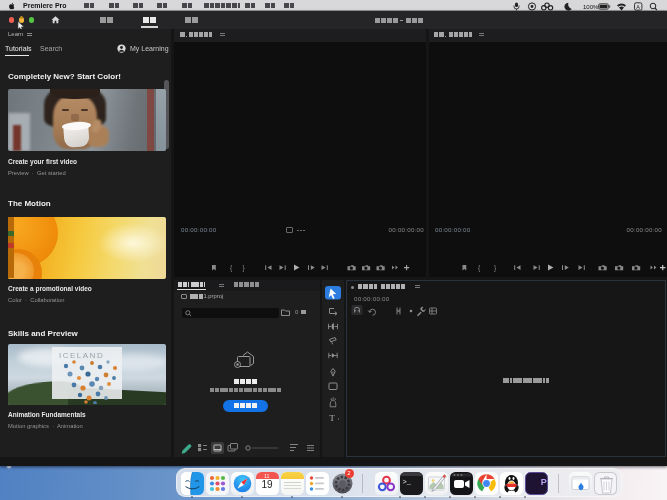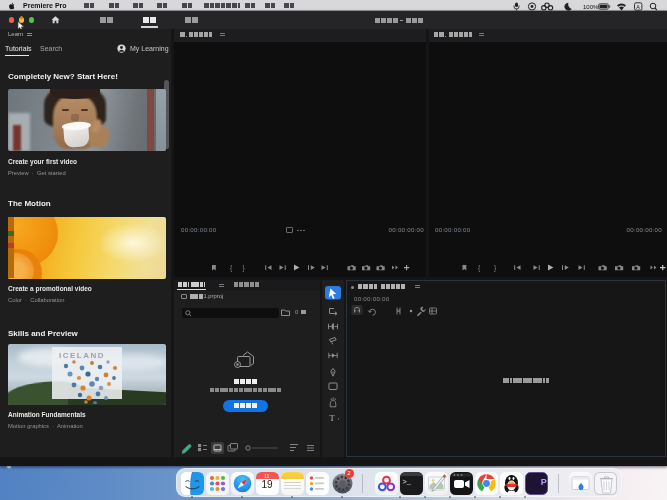--- a/index.html
+++ b/index.html
@@ -86,21 +86,21 @@
 <div class="abs" style="left:27px;top:4px;width:5px;height:1px;background:#8a8a8a;box-shadow:0 2px 0 #8a8a8a"></div>
 <div class="abs" style="left:5px;top:15.5px;font-size:7px;color:#ececec">Tutorials</div>
 <div class="abs" style="left:5px;top:25.5px;width:24px;height:1.5px;background:#e8e8e8"></div>
 <div class="abs" style="left:40px;top:15.5px;font-size:7px;color:#a8a8a8">Search</div>
 <svg class="abs" style="left:117px;top:14.5px" width="9" height="9" viewBox="0 0 12 12">
           <circle cx="6" cy="6" r="5.5" fill="#d8d8d8"></circle>
           <circle cx="6" cy="4.6" r="1.9" fill="#1e1e1e"></circle>
           <path d="M2.4 10.4a3.8 3.8 0 0 1 7.2 0z" fill="#1e1e1e"></path>
         </svg>
 <div class="abs" style="left:130px;top:15.5px;font-size:7px;color:#c8c8c8">My Learning</div>
-<div class="abs" style="left:8px;top:43px;font-size:8px;font-weight:bold;color:#f0f0f0;letter-spacing:0">Completely New? Start Here!</div>
+<div class="abs" style="left:8px;top:43px;font-size:8px;font-weight:bold;color:#f0f0f0;letter-spacing:0">Completely New? Start Color!</div>
 <div class="abs" style="left:8px;top:59.5px;width:158px;height:62px;border-radius:2px;overflow:hidden;background:linear-gradient(100deg,#6e767c 0%,#7e868c 30%,#8e969c 55%,#6e7478 78%,#5e6468 100%)">
  <div class="abs" style="left:0px;top:24px;width:22px;height:38px;background:#b5bbbf;opacity:.8;filter:blur(1.5px)"></div>
  <div class="abs" style="left:5px;top:36px;width:8px;height:26px;background:#74362c;filter:blur(1.2px)"></div>
  <div class="abs" style="left:139px;top:0;width:7px;height:62px;background:#84423a;opacity:.85;filter:blur(.7px)"></div>
  <div class="abs" style="left:148px;top:0;width:18px;height:62px;background:linear-gradient(180deg,#96a2a8,#86929a);filter:blur(.5px)"></div>
  <div class="abs" style="left:36px;top:-4px;width:62px;height:42px;border-radius:45% 45% 20% 20%;background:#2e241d;filter:blur(1px)"></div>
  <div class="abs" style="left:45px;top:6px;width:44px;height:54px;border-radius:40% 40% 32% 32%;background:linear-gradient(180deg,#b68c65 0%,#a67c56 60%,#926a48 100%);filter:blur(.8px)"></div>
  <div class="abs" style="left:42px;top:-4px;width:50px;height:14px;border-radius:0 0 45% 45%;background:#2b211a;filter:blur(.6px)"></div>
  <div class="abs" style="left:53.5px;top:20px;width:7px;height:2.6px;border-radius:2px;background:#4a3527;filter:blur(.5px)"></div>
  <div class="abs" style="left:73px;top:20px;width:7px;height:2.6px;border-radius:2px;background:#4a3527;filter:blur(.5px)"></div>
@@ -125,21 +125,21 @@
 </div>
 <div class="abs" style="left:8px;top:255.5px;font-size:6.5px;font-weight:bold;color:#e8e8e8">Create a promotional video</div>
 <div class="abs" style="left:8px;top:267.5px;font-size:5.8px;color:#959595">Color &nbsp;·&nbsp; Collaboration</div>
 <div class="abs" style="left:8px;top:300px;font-size:8px;font-weight:bold;color:#f0f0f0">Skills and Preview</div>
 <div class="abs" style="left:8px;top:315px;width:158px;height:61px;border-radius:2px;overflow:hidden;background:linear-gradient(180deg,#a8bac8 0%,#c2d0da 30%,#cdd8e0 55%,#b8c4cc 70%,#98a4a8 100%)">
  <div class="abs" style="left:10px;top:4px;width:60px;height:18px;border-radius:50%;background:rgba(245,248,250,.7);filter:blur(3px)"></div>
  <div class="abs" style="left:90px;top:10px;width:70px;height:16px;border-radius:50%;background:rgba(238,242,246,.6);filter:blur(3px)"></div>
  <div class="abs" style="left:-8px;top:38px;width:90px;height:40px;background:#3a5230;border-radius:50% 40% 0 0;transform:rotate(-4deg);filter:blur(.5px)"></div>
  <div class="abs" style="left:60px;top:46px;width:110px;height:30px;background:#283a22;transform:rotate(3deg);filter:blur(.5px)"></div>
  <div class="abs" style="left:44px;top:3px;width:70px;height:52px;background:rgba(238,240,242,.88)"></div>
- <div class="abs" style="left:51px;top:7px;font-size:8px;letter-spacing:1.5px;color:#9aa4ac;font-weight:bold">ICELAND</div>
+ <div class="abs" style="left:51px;top:7px;font-size:8px;letter-spacing:1.5px;color:#9aa4ac;font-weight:normal">ICELAND</div>
  <svg class="abs" style="left:44px;top:10px" width="76" height="50" viewBox="0 0 76 50">
   <g>
   <circle cx="14" cy="12" r="2.2" fill="#4a7aa8"></circle>
               <circle cx="22" cy="8" r="1.8" fill="#d88030"></circle>
               <circle cx="30" cy="14" r="2.4" fill="#5a88b0"></circle>
               <circle cx="40" cy="9" r="1.9" fill="#c87828"></circle>
               <circle cx="48" cy="13" r="2.3" fill="#4a7aa8"></circle>
               <circle cx="56" cy="8" r="1.7" fill="#88a8c0"></circle>
               <circle cx="63" cy="14" r="2.1" fill="#d88030"></circle>
   <circle cx="18" cy="20" r="2.5" fill="#6a94b8"></circle>

